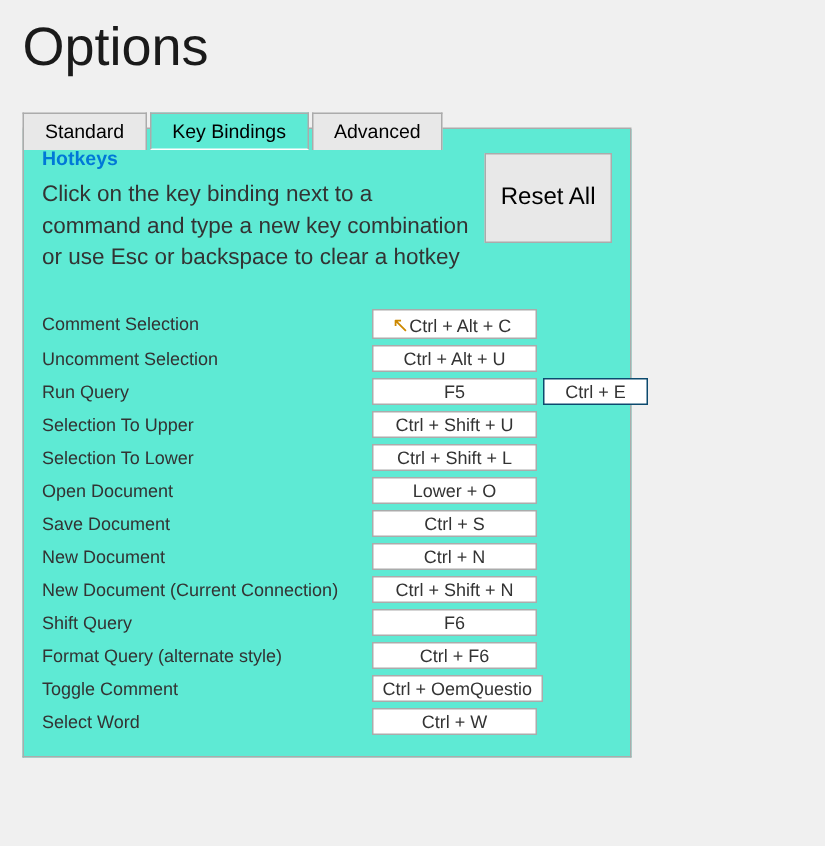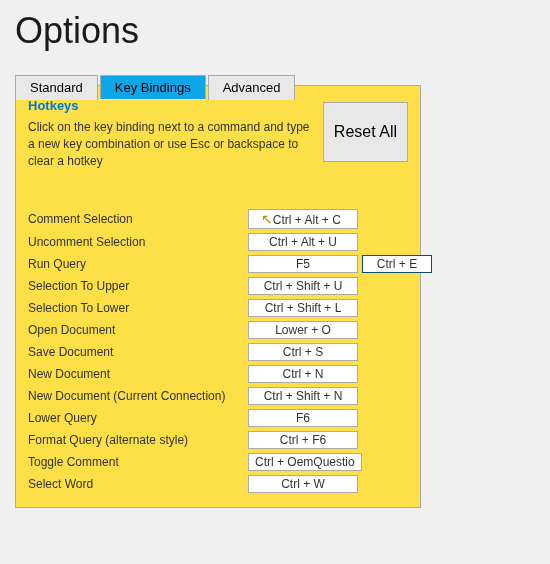--- a/index.html
+++ b/index.html
@@ -33,40 +33,40 @@
       font-size: 13px;
       border: 1px solid #ababab;
       border-bottom: none;
       background: #e8e8e8;
       cursor: pointer;
       margin-right: 2px;
       position: relative;
       top: 15px;
     }
     .tab.active {
-      background: #0ea5e9;
+      background: #5eead4;
       border-bottom: 1px solid #ffffff;
       z-index: 1;
     }
     .content-panel {
-      background: #fde047;
+      background: #5eead4;
       border: 1px solid #ababab;
       border-top: none;
       padding: 12px;
     }
     .section-title {
       color: #0078d7;
       font-size: 13px;
       font-weight: 600;
       margin-bottom: 6px;
     }
     .description {
-      font-size: 12px;
-      color: #333;
-      margin-bottom: 28px;
+      font-size: 15px;
+      color: #333;
+      margin-bottom: 12px;
       line-height: 1.4;
     }
     .header-row {
       display: flex;
       justify-content: space-between;
       align-items: flex-start;
       margin-bottom: 10px;
     }
     .desc-block {
       flex: 1;
@@ -172,21 +172,21 @@
         </div>
         <div class="hotkey-row">
           <div class="command-label">New Document</div>
           <div class="key-binding">Ctrl + N</div>
         </div>
         <div class="hotkey-row">
           <div class="command-label">New Document (Current Connection)</div>
           <div class="key-binding">Ctrl + Shift + N</div>
         </div>
         <div class="hotkey-row">
-          <div class="command-label">Lower Query</div>
+          <div class="command-label">Shift Query</div>
           <div class="key-binding">F6</div>
         </div>
         <div class="hotkey-row">
           <div class="command-label">Format Query (alternate style)</div>
           <div class="key-binding">Ctrl + F6</div>
         </div>
         <div class="hotkey-row">
           <div class="command-label">Toggle Comment</div>
           <div class="key-binding">Ctrl + OemQuestio</div>
         </div>

